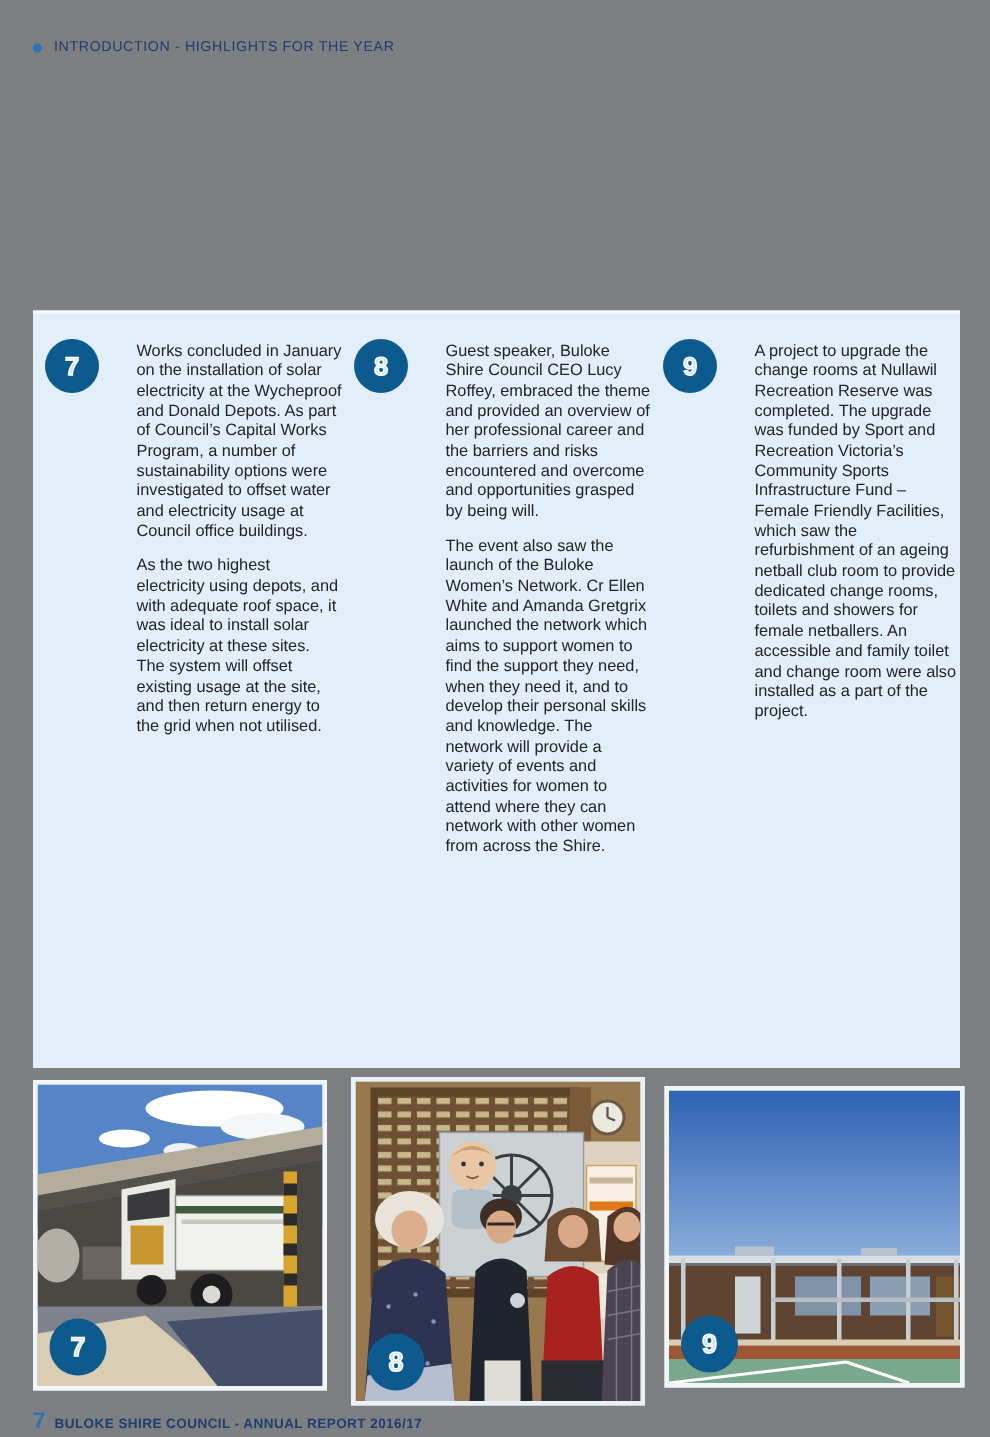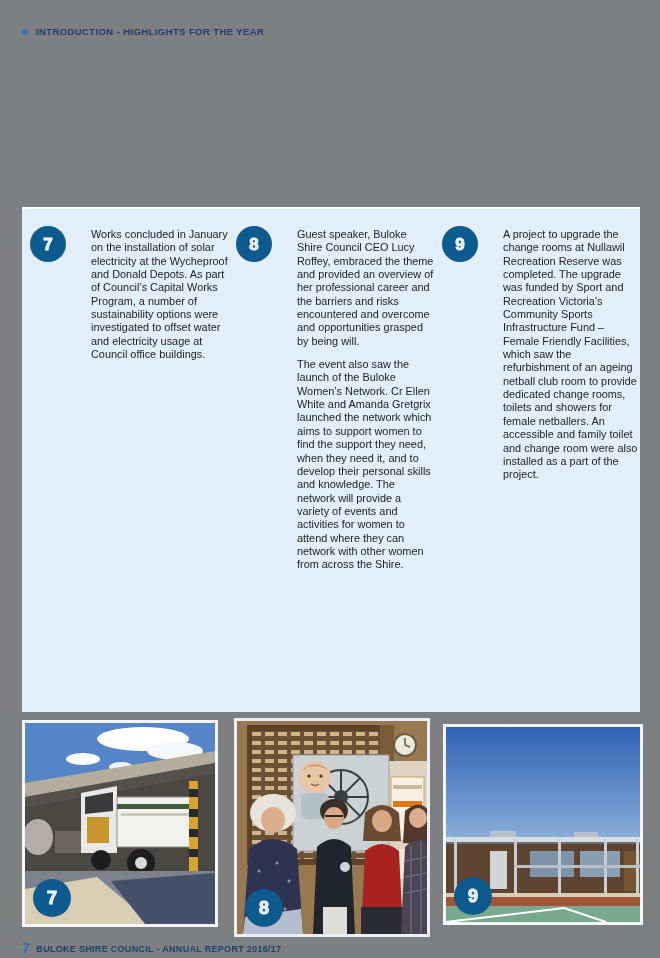--- a/index.html
+++ b/index.html
@@ -6,21 +6,21 @@
   body{
     width:660px;height:958px;overflow:hidden;position:relative;
     background:#7e7f80;
     font-family:"Liberation Sans","DejaVu Sans",sans-serif;
     -webkit-font-smoothing:antialiased;
   }
   
   .page-header{position:absolute;left:22px;top:26px;display:flex;align-items:center;gap:8px;}
   .header-bullet{width:6px;height:6px;border-radius:50%;background:#2e74b5;}
   .header-title{
-    font-size:9.5px;font-weight:bold;letter-spacing:0.4px;color:#1f3d70;
+    font-size:9.5px;font-weight:normal;letter-spacing:0.4px;color:#1f3d70;
     text-transform:uppercase;
   }
   
   .panel{
     position:absolute;left:22px;top:207px;width:618px;height:505px;
     background:#e3eefb;border-top:2px solid #f8fbff;box-sizing:border-box;
     display:flex;flex-direction:row;
   }
   .col{width:206px;box-sizing:border-box;display:flex;align-items:flex-start;padding-top:17px;}
   .num-badge{
@@ -68,20 +68,21 @@
 </div>
 
 <div class="panel">
 
   <div class="col">
     <div class="num-badge">
       <span>7</span>
     </div>
     <div class="col-text">
       <p>Works concluded in January on the installation of solar electricity at the Wycheproof and Donald Depots.  As part of Council’s Capital Works Program, a number of sustainability options were investigated to offset water and electricity usage at Council office buildings.</p>
+      <p>As the two highest electricity using depots, and with adequate roof space, it was ideal to install solar electricity at these sites.  The system will offset existing usage at the site, and then return energy to the grid when not utilised.</p>
     </div>
   </div>
 
   <div class="col">
     <div class="num-badge">
       <span>8</span>
     </div>
     <div class="col-text">
       <p>Guest speaker, Buloke Shire Council CEO Lucy Roffey, embraced the theme and provided an overview of her professional career and the barriers and risks encountered and overcome and opportunities grasped by being will.</p>
       <p>The event also saw the launch of the Buloke Women’s Network. Cr Ellen White and Amanda Gretgrix launched the network which aims to support women to find the support they need, when they need it, and to develop their personal skills and knowledge. The network will provide a variety of events and activities for women to attend where they can network with other women from across the Shire.</p>

